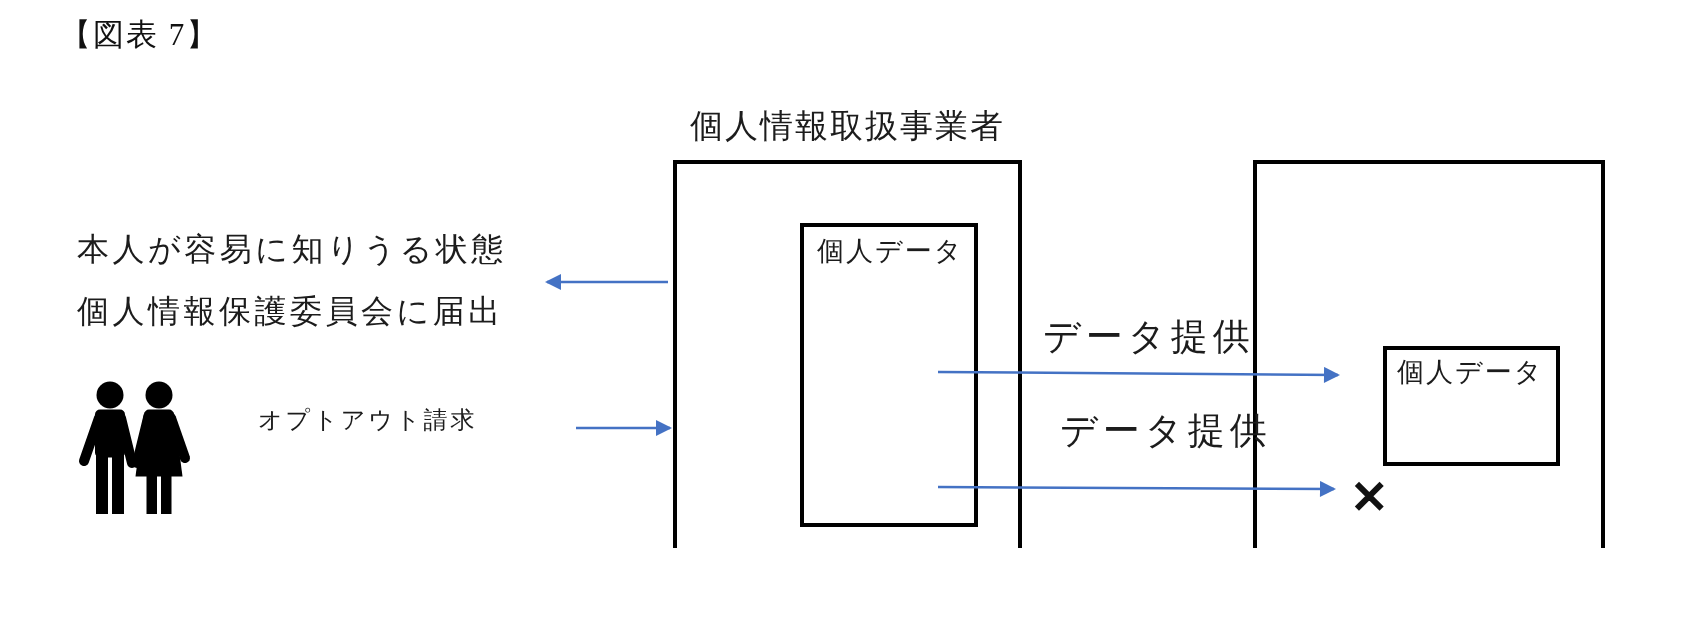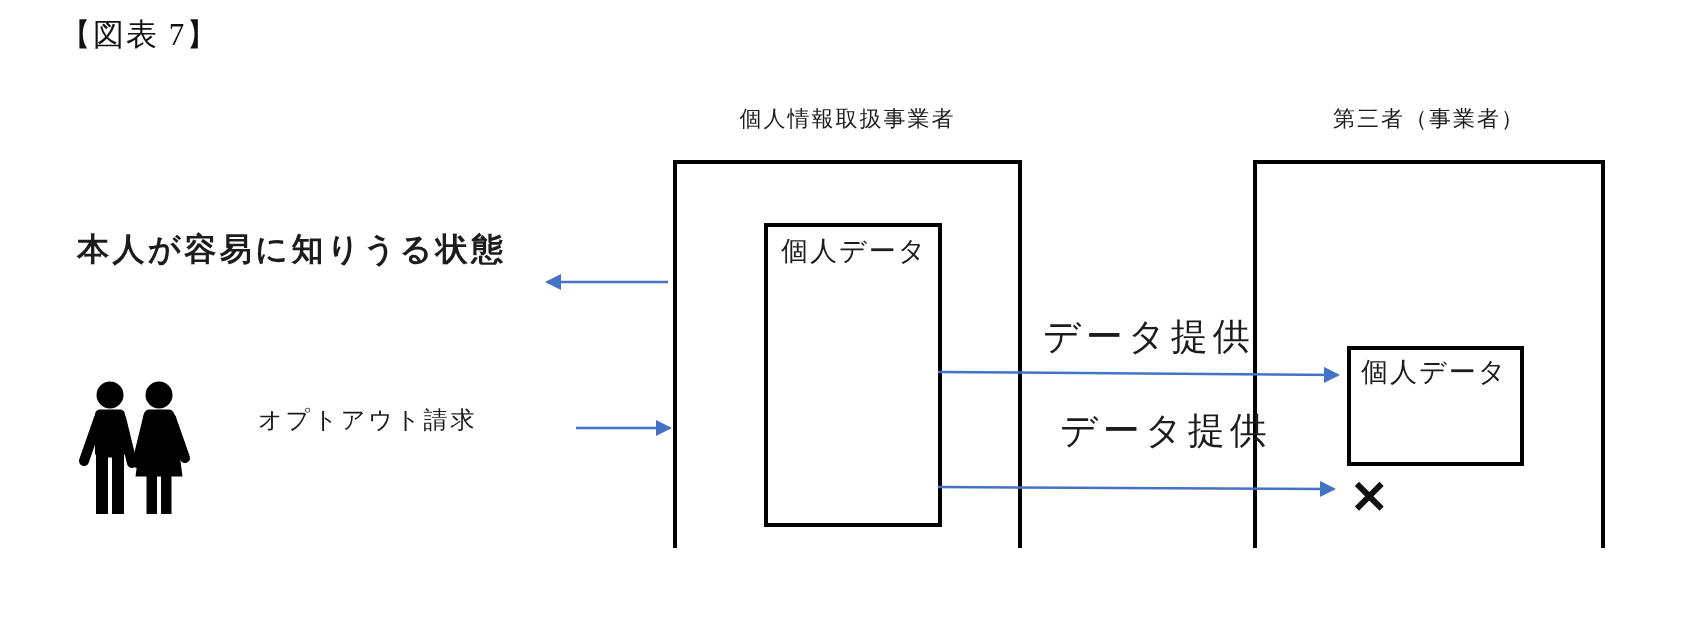--- a/index.html
+++ b/index.html
@@ -11,40 +11,40 @@
     color:#1c1c1c;
     overflow:hidden;
   }
   .figure-label{
     position:absolute;left:60px;top:14px;
     font-family:"Liberation Serif", serif;
     font-size:31px;letter-spacing:2px;color:#111;
   }
   .entity-title{
     position:absolute;top:104px;
-    font-size:22px;letter-spacing:2px;
+    font-size:33px;letter-spacing:2px;
     text-align:center;white-space:nowrap;
   }
   .center-title{left:673px;width:349px;}
   .right-title{left:1253px;width:352px;}
   .outer-box{
     position:absolute;top:160px;height:423px;
     border:4px solid #000;background:#fff;box-sizing:border-box;
   }
   .center-box{left:673px;width:349px;}
   .right-box{left:1253px;width:352px;}
   .inner-box{
-    position:absolute;border:4px solid #000;background:#fff;box-sizing:border-box;
+    position:absolute;border:4px solid #000;background:#fff;box-sizing:border-box;margin-left:36px;
   }
   .center-inner{left:87px;top:59px;width:178px;height:304px;padding:6px 0 0 13px;}
   .right-inner{left:90px;top:182px;width:177px;height:120px;padding:4px 0 0 10px;}
   .inner-label{font-size:27px;letter-spacing:2px;white-space:nowrap;}
   .notify-text{
     position:absolute;left:77px;top:218px;
-    font-size:32px;letter-spacing:3.5px;line-height:62px;white-space:nowrap;font-weight:bold;
+    font-size:32px;letter-spacing:3.5px;line-height:62px;white-space:nowrap;
   }
   .optout-label{
     position:absolute;left:258px;top:404px;
     font-size:24px;letter-spacing:3px;white-space:nowrap;
   }
   .flow-label{
     position:absolute;font-size:37px;letter-spacing:5px;white-space:nowrap;
   }
   .provide-label{left:1043px;top:283px;margin-top:29px;}
   .stop-label{left:1060px;top:406px;}
@@ -60,24 +60,24 @@
   .flow-line{stroke-width:2.5;fill:none;}
 </style>
 </head>
 <body>
 
 <div class="canvas">
 
   <div class="figure-label">【図表 7】</div>
 
   <div class="entity-title center-title">個人情報取扱事業者</div>
-  <div class="entity-title right-title">第三者（事業者）</div>
 
   <div class="notify-text">
     <div>本人が容易に知りうる状態</div>
+    <div>個人情報保護委員会に届出</div>
   </div>
 
   <div class="optout-label">オプトアウト請求</div>
 
   <svg class="people-icon" width="120" height="133" viewBox="0 0 120 133" aria-hidden="true">
     <g fill="#000000" stroke="none">
 
       <circle cx="35" cy="14" r="13.5"></circle>
       <rect x="20" y="28.5" width="30" height="48" rx="5"></rect>
       <rect x="21" y="72" width="12" height="61"></rect>

